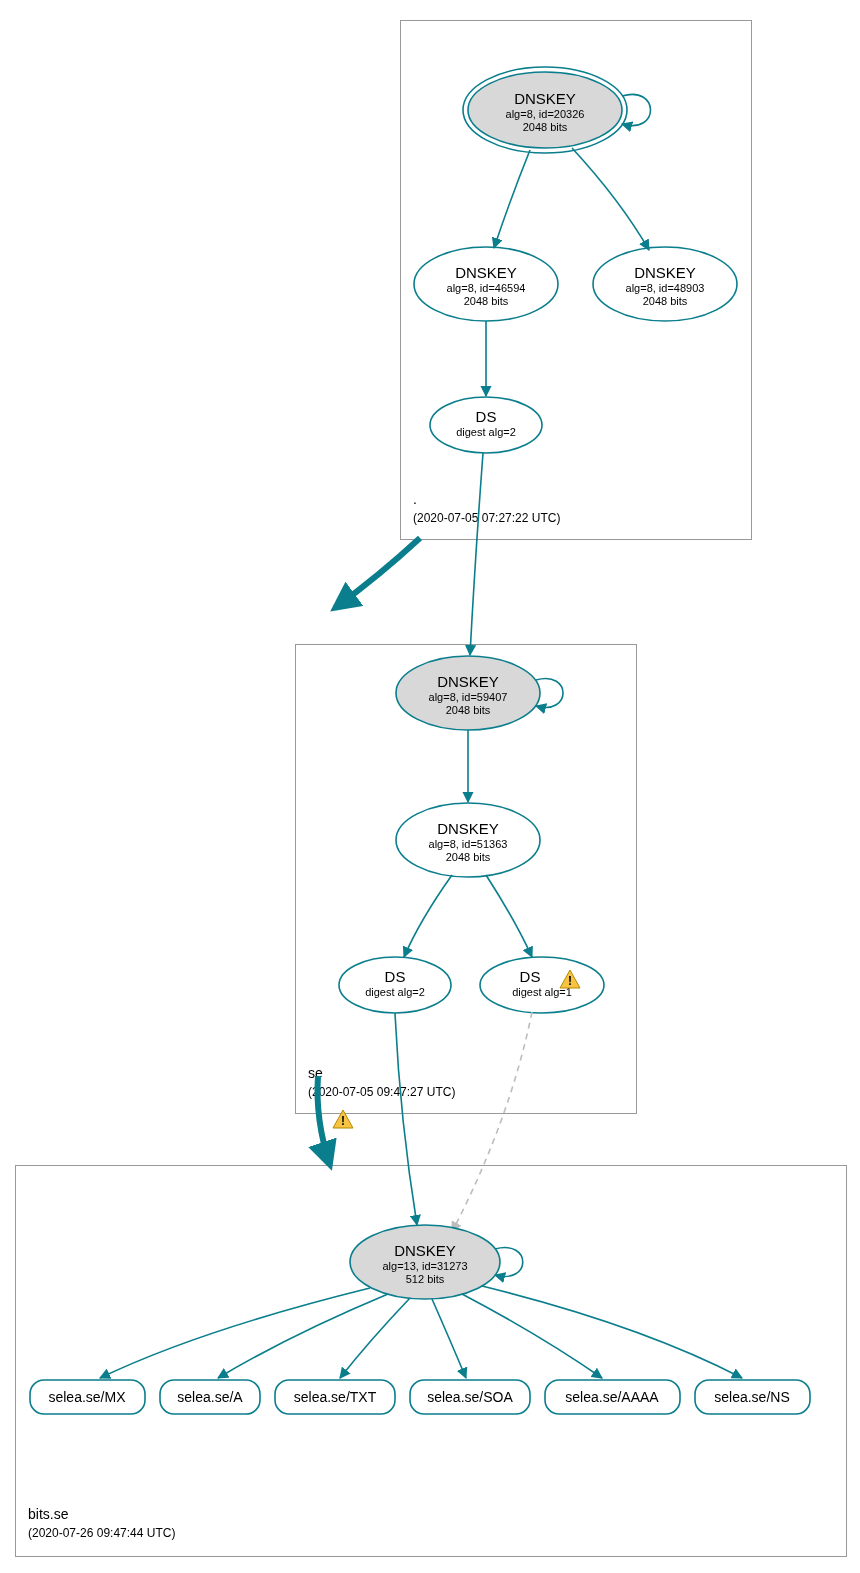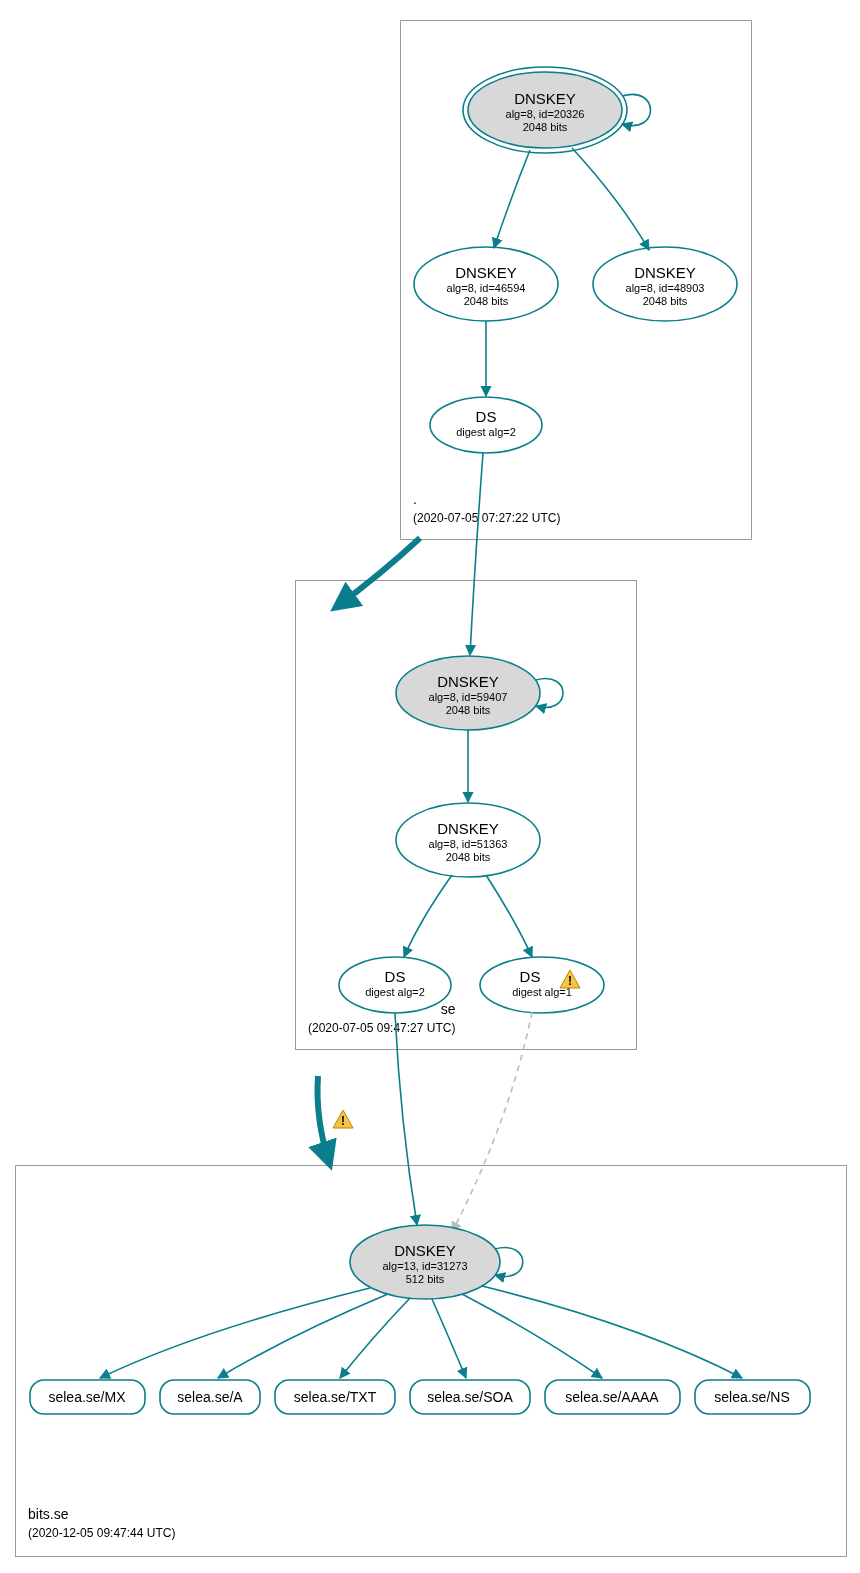--- a/index.html
+++ b/index.html
@@ -35,31 +35,31 @@
 </head>
 <body>
 
 <div class="zone" style="left:400px; top:20px; width:350px; height:518px;">
   <div class="zone-label" style="bottom:12px;">
     <span>.</span><br>
     <small>(2020-07-05 07:27:22 UTC)</small>
   </div>
 </div>
 
-<div class="zone" style="left:295px; top:580px; width:340px; height:468px;text-align:right;">
+<div class="zone" style="left:295px; top:644px; width:340px; height:468px;">
   <div class="zone-label" style="bottom:12px;">
     <span>se</span><br>
     <small>(2020-07-05 09:47:27 UTC)</small>
   </div>
 </div>
 
 <div class="zone" style="left:15px; top:1165px; width:830px; height:390px;">
   <div class="zone-label" style="bottom:14px;">
     <span>bits.se</span><br>
-    <small>(2020-12-05 09:47:44 UTC)</small>
+    <small>(2020-07-26 09:47:44 UTC)</small>
   </div>
 </div>
 
 <svg width="860" height="1573" style="position:absolute;left:0;top:0">
   <defs>
     <marker id="arrow" viewBox="0 0 10 10" refX="9" refY="5" markerWidth="7" markerHeight="7" orient="auto-start-reverse">
       <path d="M 0 0 L 10 5 L 0 10 z" fill="#0a7e8c"></path>
     </marker>
     <marker id="arrowBig" viewBox="0 0 10 10" refX="8" refY="5" markerWidth="5" markerHeight="5" orient="auto-start-reverse">
       <path d="M 0 0 L 10 5 L 0 10 z" fill="#0a7e8c"></path>

